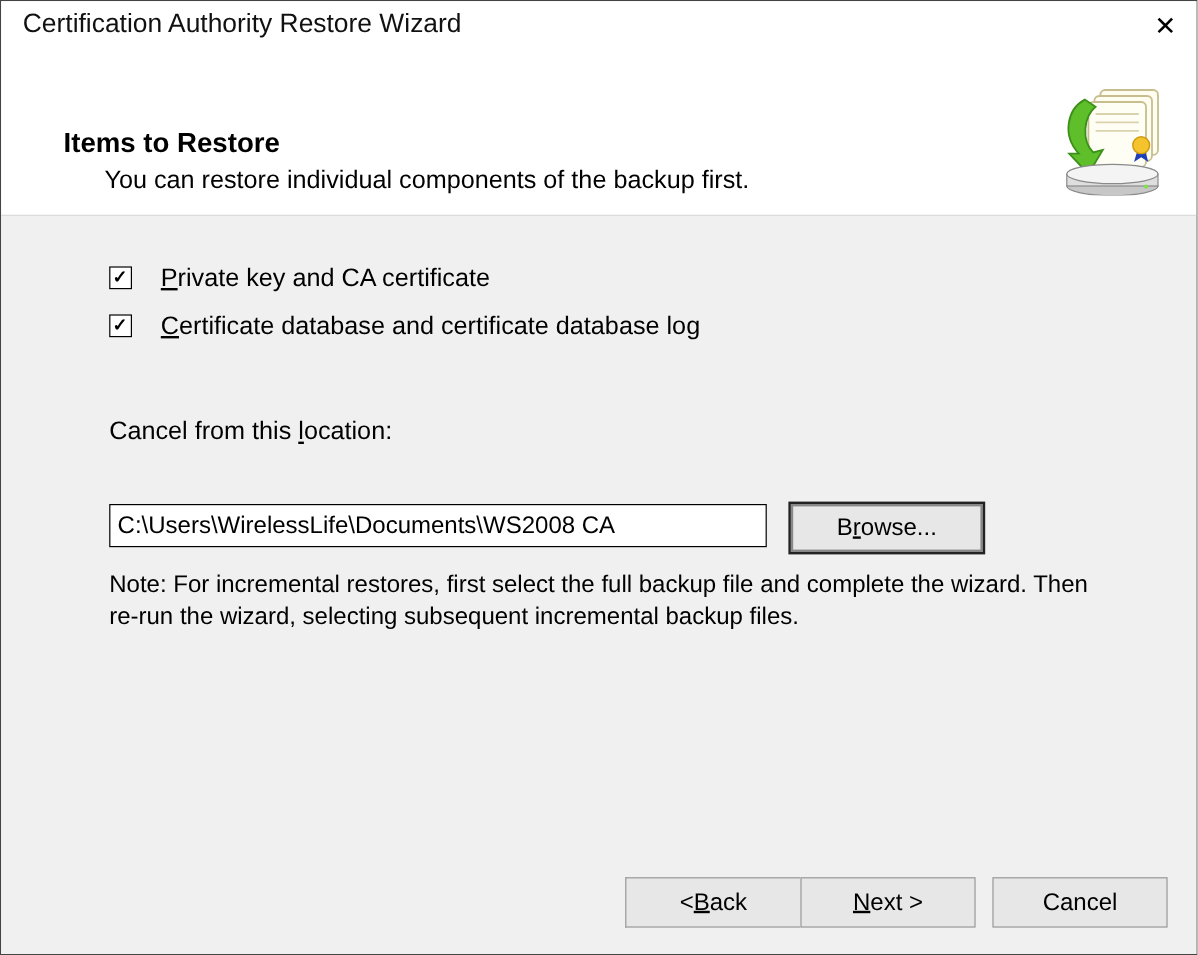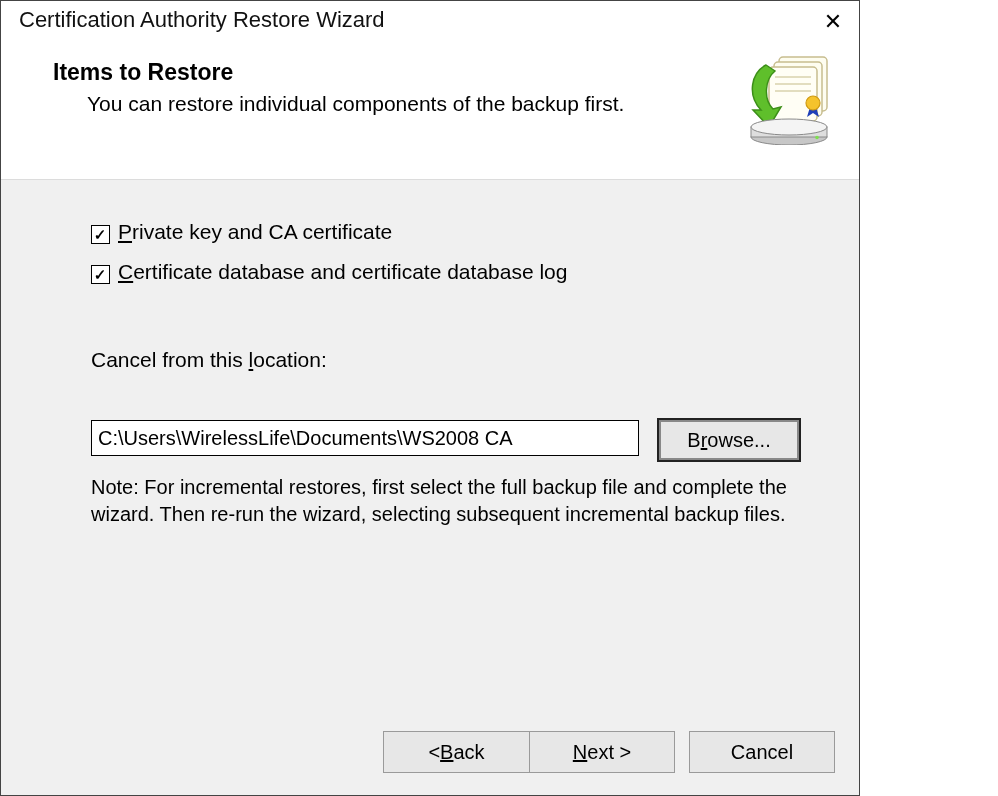--- a/index.html
+++ b/index.html
@@ -7,21 +7,21 @@
     body {
       font-family: "Segoe UI", Tahoma, Arial, sans-serif;
       font-size: 19px;
       color: #000;
       background: #fff;
       width: 998px;
       height: 796px;
       overflow: hidden;
     }
     .window {
-      width: 860px;
+      width: 998px;
       height: 796px;
       border: 1px solid #444;
       display: flex;
       flex-direction: column;
       background: #fff;
     }
     
     .titlebar {
       display: flex;
       align-items: flex-start;
@@ -47,21 +47,21 @@
       cursor: pointer;
       font-weight: 300;
     }
     .close-x::before { content: "\2715"; }
 
     
     .header {
       background: #fff;
       padding: 14px 14px 16px 52px;
       display: flex;
-      align-items: flex-start;
+      align-items: flex-end;
       justify-content: space-between;
       min-height: 134px;
     }
     .header-text { flex: 1; }
     .header-text .heading {
       font-size: 23px;
       font-weight: 700;
       color: #000;
       margin-bottom: 6px;
     }
@@ -86,22 +86,22 @@
       background: #f0f0f0;
       border-top: 1px solid #dcdcdc;
       padding: 40px 60px 20px 90px;
     }
     .label {
       font-size: 21px;
       margin-bottom: 14px;
     }
     .chk-row {
       display: flex;
-      align-items: flex-end;
-      gap: 8px;
+      align-items: flex-start;
+      gap: 24px;
       margin-bottom: 16px;
       margin-left: 0;
     }
     .chk {
       width: 19px;
       height: 19px;
       border: 1px solid #000;
       background: #fff;
       display: inline-flex;
       align-items: center;

